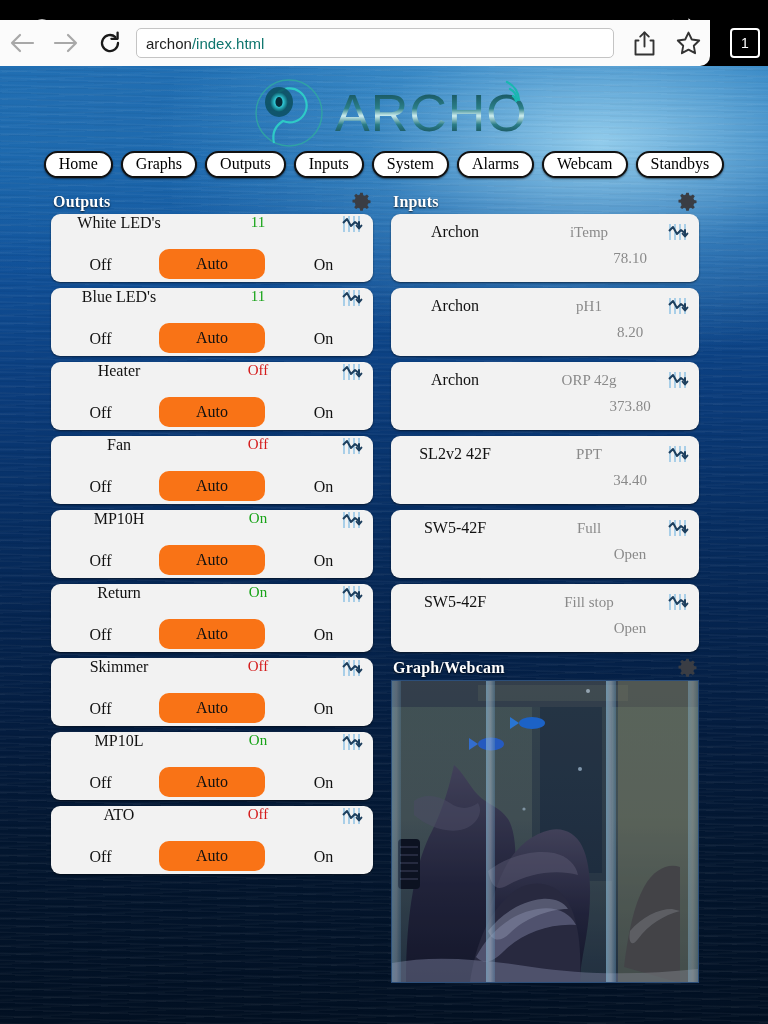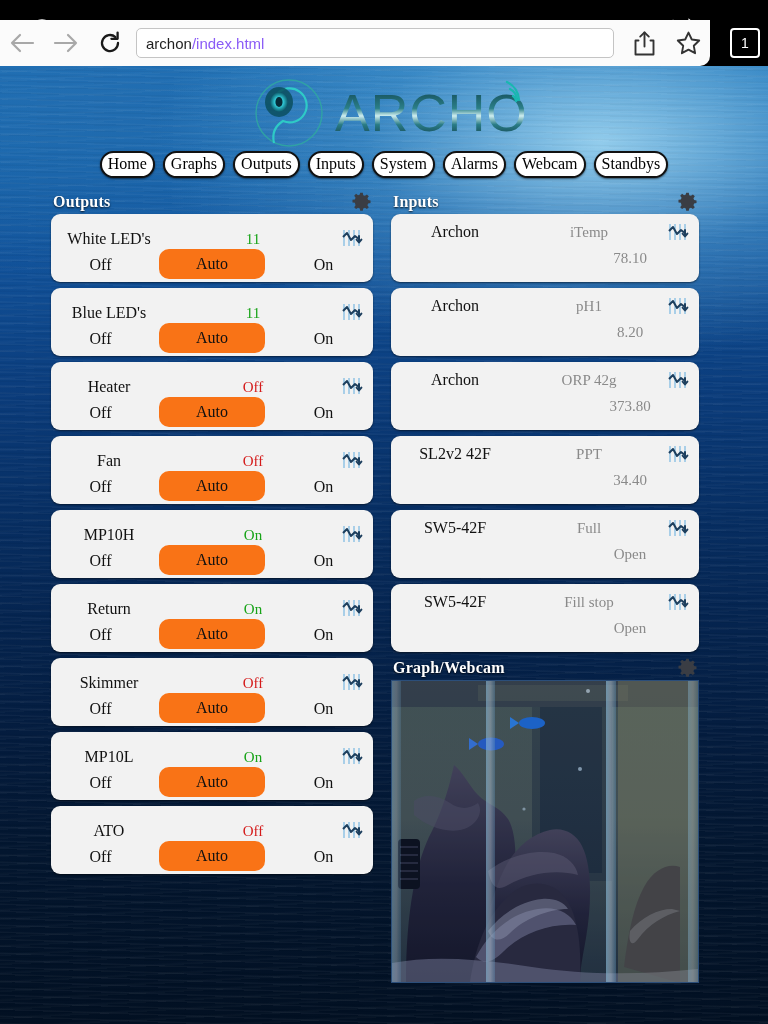--- a/index.html
+++ b/index.html
@@ -53,21 +53,21 @@
   }
   .nav-btn.active { color: #1a1a1a; }
   .nav-btn svg { display: block; }
   .urlbar {
     flex: 1; height: 30px; margin: 0 8px 0 4px;
     background: #fff; border: 1px solid #c4c4c4; border-radius: 5px;
     display: flex; align-items: center; padding: 0 9px;
     font-family: "Liberation Sans", sans-serif; font-size: 15px;
   }
   .url-host { color: #1f1f1f; }
-  .url-path { color: #8b5cf6; text-align: right; }
+  .url-path { color: #0f766e; text-align: right; }
   .tb-icon {
     width: 44px; height: 44px; display: flex; align-items: center; justify-content: center;
     color: #333;
   }
   .tabcount {
     position: absolute; right: 8px; top: 8px;
     width: 30px; height: 30px; border: 2px solid #fff; border-radius: 4px;
     color: #fff; background: #000;
     font-family: "Liberation Sans", sans-serif; font-size: 14px;
     display: flex; align-items: center; justify-content: center;
@@ -114,21 +114,21 @@
   
   .navrow {
     display: flex; justify-content: center; align-items: center;
     gap: 8px; flex-wrap: wrap; padding: 0 12px;
   }
   .navrow.second { margin-top: 8px; }
   .pill {
     background: #fff;
     border: 2px solid #111;
     border-radius: 22px;
-    padding: 2px 6px 3px;
+    padding: 2px 13px 3px;
     font-family: "Liberation Serif", serif;
     font-size: 16px; color: #000;
     box-shadow: 0 1px 2px rgba(0,0,0,.55);
     white-space: nowrap;
     cursor: pointer;
   }
 
   
   .columns { display: flex; padding: 14px 0 0 0; }
   .col-outputs { width: 322px; margin-left: 51px; }
@@ -146,22 +146,22 @@
 
   
   .card {
     background: #f2f2f2;
     border-radius: 9px;
     box-shadow: 0 1px 2px rgba(0,0,0,.5);
     margin-bottom: 6px;
     overflow: hidden;
   }
   .card-top {
-    height: 34px; display: flex; align-items: flex-end;
-    padding: 0 10px 0 2px;
+    height: 34px; display: flex; align-items: flex-start;
+    padding: 0 10px 0 12px;
   }
   .o-name {
     width: 112px; text-align: center;
     font-size: 16px; color: #111;
   }
   .o-state {
     flex: 1; text-align: center; font-size: 15px;
   }
   .o-state.on  { color: #17a317; }
   .o-state.off { color: #d41b1b; }

